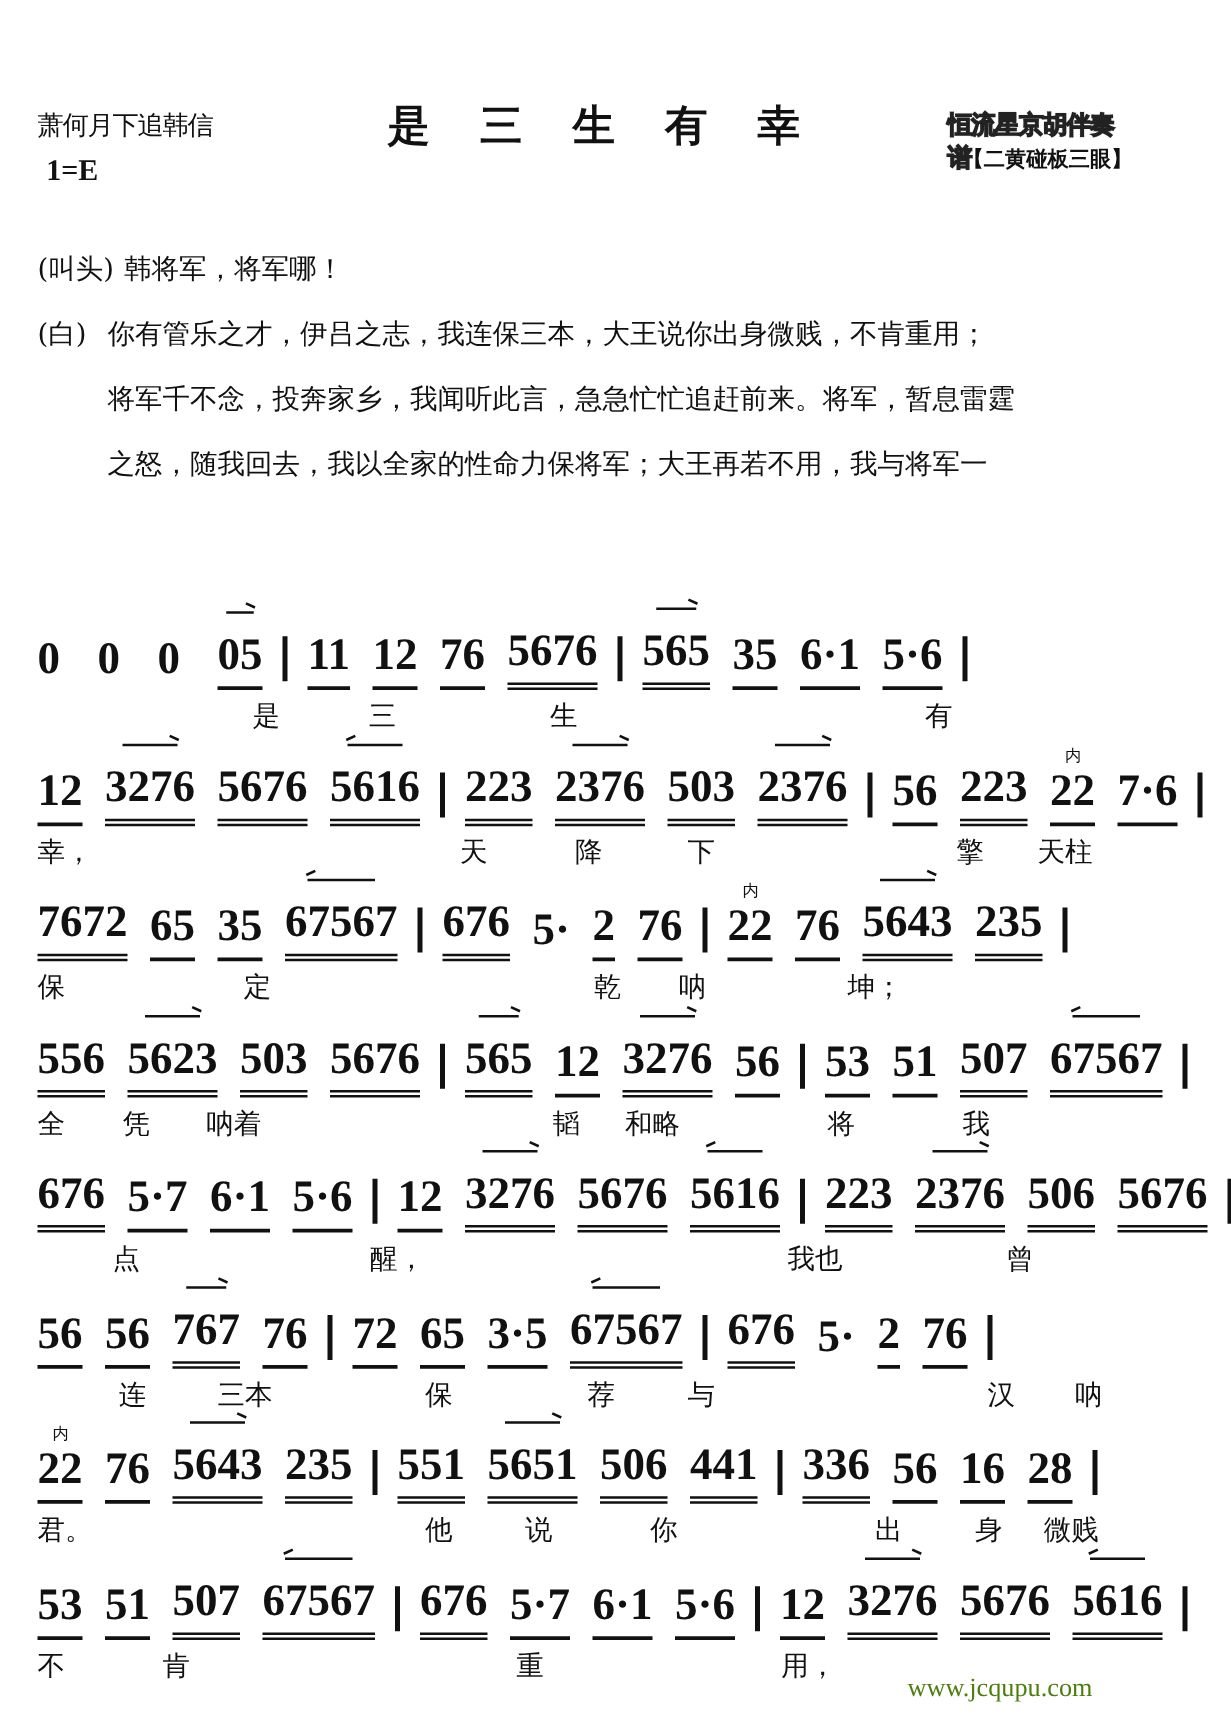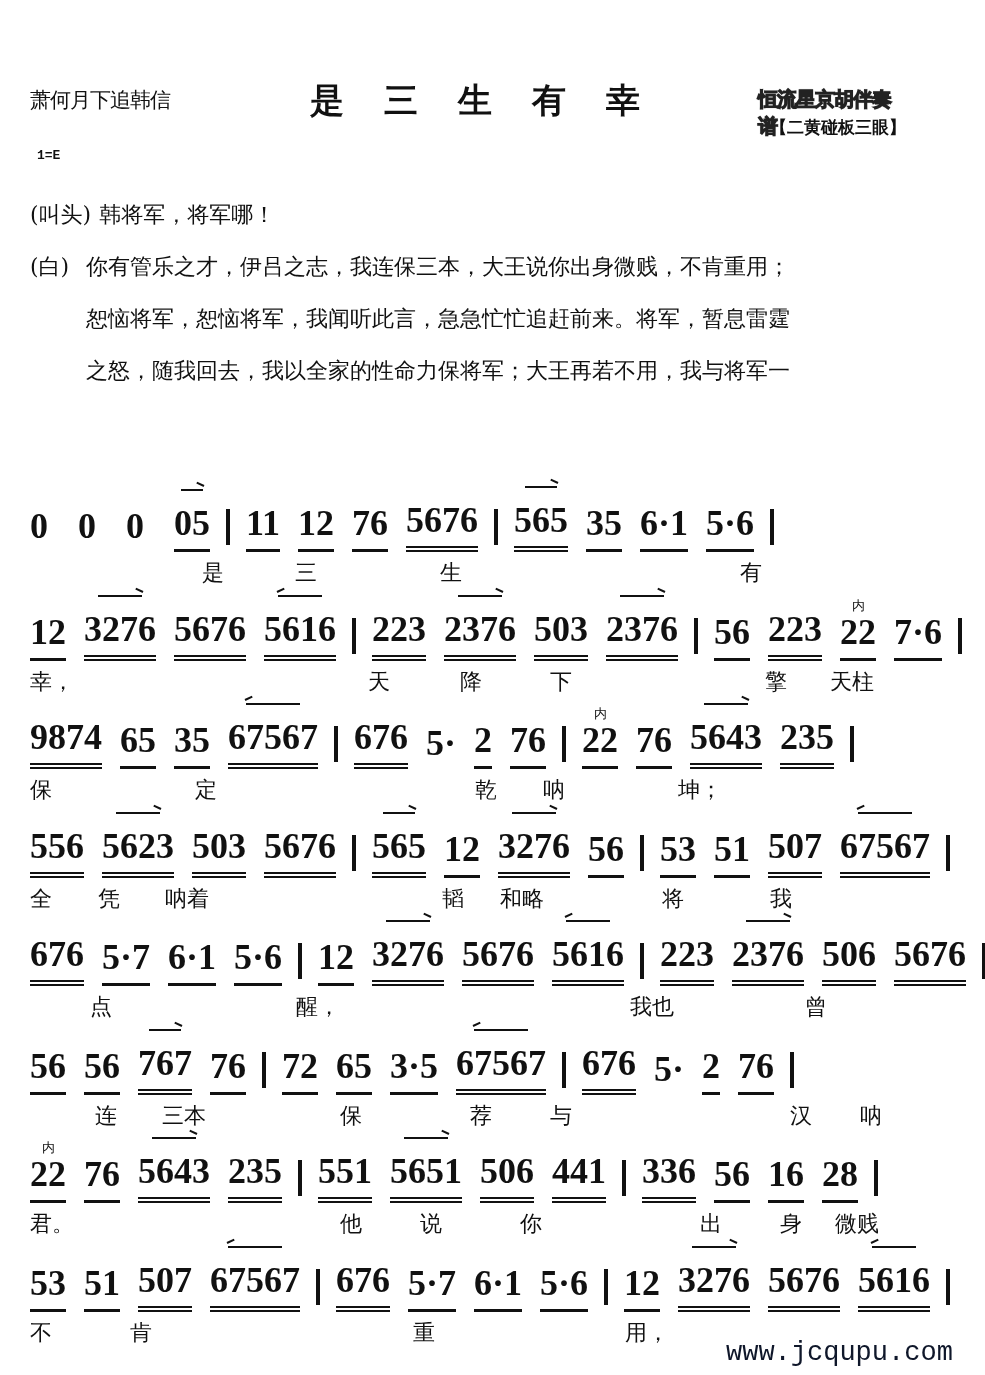--- a/index.html
+++ b/index.html
@@ -6,21 +6,21 @@
     body {
       width: 985px; height: 1375px; position: relative; overflow: hidden;
       font-family: "DejaVu Serif", "Liberation Serif", serif; color: #111;
     }
     .header { position: absolute; left: 0; top: 0; width: 907px; height: 180px; }
     .opera-name { position: absolute; left: 30px; top: 86px; font-size: 21px; font-family: "DejaVu Sans", sans-serif; letter-spacing: -1px; }
     .song-title { position: absolute; left: 310px; top: 78px; font-size: 34px; font-weight: bold; letter-spacing: 40px; font-family: "DejaVu Serif", serif; }
     .source { position: absolute; left: 758px; top: 86px; font-size: 20px; font-weight: bold; font-family: "DejaVu Sans", sans-serif; color: #fff;
       -webkit-text-stroke: 1px #222; text-shadow: 0 0 1px #222; letter-spacing: -1px; }
     .mode { position: absolute; left: 770px; top: 116px; font-size: 17px; font-weight: bold; font-family: "DejaVu Sans", sans-serif; }
-    .key { position: absolute; left: 37px; top: 148px; font-size: 13px; font-weight: bold; font-family: Liberation Mono, monospace; }
+    .key { position: absolute; left: 37px; top: 124px; font-size: 24px; font-weight: bold; font-family: Liberation Serif, serif; }
 
     .dialogue { position: absolute; left: 30px; top: 200px; width: 930px; font-size: 22px; font-family: "DejaVu Serif", serif; }
     .dlg-line { position: relative; height: 52px; white-space: nowrap; }
     .dlg-label { display: inline-block; width: 56px; }
     .dlg-text { display: inline-block; }
     .dlg-cont { padding-left: 56px; }
 
     .score { position: absolute; left: 30px; top: 490px; width: 940px; }
     .sys { position: relative; height: 108.5px; }
     .notes { position: absolute; left: 0; top: 12px; height: 50px; display: flex; align-items: flex-end; white-space: nowrap; }
@@ -29,41 +29,41 @@
     .grp.u1 { border-bottom: 3px solid #111; }
     .grp.u2 { border-bottom: 6px double #111; text-align: center; }
     .grp.plain { border-bottom: none; }
     .barline { display: inline-block; width: 4px; height: 36px; background: #111; margin: 0 16px 0 -2px; align-self: center; }
     .arrow { position: absolute; top: -14px; height: 2px; background: #111; }
     .arrow.r::after { content: ""; position: absolute; right: -1px; top: -4px; width: 8px; height: 2px; background: #111; transform: rotate(25deg); transform-origin: right; }
     .arrow.l::before { content: ""; position: absolute; left: -1px; top: -4px; width: 8px; height: 2px; background: #111; transform: rotate(-25deg); transform-origin: left; }
     .inner { position: absolute; top: -26px; font-size: 13px; font-weight: normal; font-family: "DejaVu Sans", sans-serif; }
     .lyrics { position: absolute; left: 0; top: 68px; width: 940px; height: 30px; font-size: 22px; font-family: "DejaVu Serif", serif; }
     .ly { position: absolute; top: 0; }
-    .watermark { position: absolute; left: 726px; top: 1338px; font-size: 27px; font-family: Liberation Mono, monospace; color: #0f172a; }
+    .watermark { position: absolute; left: 726px; top: 1338px; font-size: 21px; font-family: Liberation Serif, serif; color: #4d7c0f; }
   </style>
 </head>
 <body>
 
 <div class="header">
   <div class="opera-name">萧何月下追韩信</div>
   <div class="song-title">是三生有幸</div>
   <div class="source">恒流星京胡伴奏谱</div>
   <div class="mode">【二黄碰板三眼】</div>
   <div class="key">1=E</div>
 </div>
 
 <div class="dialogue">
   <div class="dlg-line">
     <span class="dlg-label" style="width:auto;margin-right:8px">(叫头)</span><span class="dlg-text">韩将军，将军哪！</span>
   </div>
   <div class="dlg-line">
     <span class="dlg-label">(白)</span><span class="dlg-text">你有管乐之才，伊吕之志，我连保三本，大王说你出身微贱，不肯重用；</span>
   </div>
-  <div class="dlg-line dlg-cont"><span class="dlg-text">恕恼将军，恕恼将军，我闻听此言，急急忙忙追赶前来。将军，暂息雷霆</span></div>
+  <div class="dlg-line dlg-cont"><span class="dlg-text">将军千不念，投奔家乡，我闻听此言，急急忙忙追赶前来。将军，暂息雷霆</span></div>
   <div class="dlg-line dlg-cont"><span class="dlg-text">之怒，随我回去，我以全家的性命力保将军；大王再若不用，我与将军一</span></div>
 </div>
 
 <div class="score" id="score">
     <div class="sys">
       <div class="notes">
         <span class="grp plain" style="margin-right: 30px;">0</span>
         <span class="grp plain" style="margin-right: 30px;">0</span>
         <span class="grp plain" style="margin-right: 30px;">0</span>
         <span class="grp u1">05<span class="arrow r" style="left: 20%; width: 60%;"></span></span>
@@ -108,21 +108,21 @@
         <span class="ly" style="left: 0px;">幸，</span>
         <span class="ly" style="left: 338px;">天</span>
         <span class="ly" style="left: 430px;">降</span>
         <span class="ly" style="left: 520px;">下</span>
         <span class="ly" style="left: 735px;">擎</span>
         <span class="ly" style="left: 800px;">天柱</span>
       </div>
     </div>
     <div class="sys">
       <div class="notes">
-        <span class="grp u2">9874</span>
+        <span class="grp u2">7672</span>
         <span class="grp u1">65</span>
         <span class="grp u1">35</span>
         <span class="grp u2">67567<span class="arrow l" style="left: 20%; width: 60%;"></span></span>
         <span class="barline"></span>
         <span class="grp u2">676</span>
         <span class="grp plain">5·</span>
         <span class="grp u1">2</span>
         <span class="grp u1">76</span>
         <span class="barline"></span>
         <span class="grp u1">22<span class="inner" style="left: 12px;">内</span></span>
@@ -205,21 +205,21 @@
         <span class="grp u2">67567<span class="arrow l" style="left: 20%; width: 60%;"></span></span>
         <span class="barline"></span>
         <span class="grp u2">676</span>
         <span class="grp plain">5·</span>
         <span class="grp u1">2</span>
         <span class="grp u1">76</span>
         <span class="barline"></span>
       </div>
       <div class="lyrics">
         <span class="ly" style="left: 65px;">连</span>
-        <span class="ly" style="left: 132px;">三本</span>
+        <span class="ly" style="left: 144px;">三本</span>
         <span class="ly" style="left: 310px;">保</span>
         <span class="ly" style="left: 440px;">荐</span>
         <span class="ly" style="left: 520px;">与</span>
         <span class="ly" style="left: 760px;">汉</span>
         <span class="ly" style="left: 830px;">呐</span>
       </div>
     </div>
     <div class="sys">
       <div class="notes">
         <span class="grp u1">22<span class="inner" style="left: 12px;">内</span></span>

